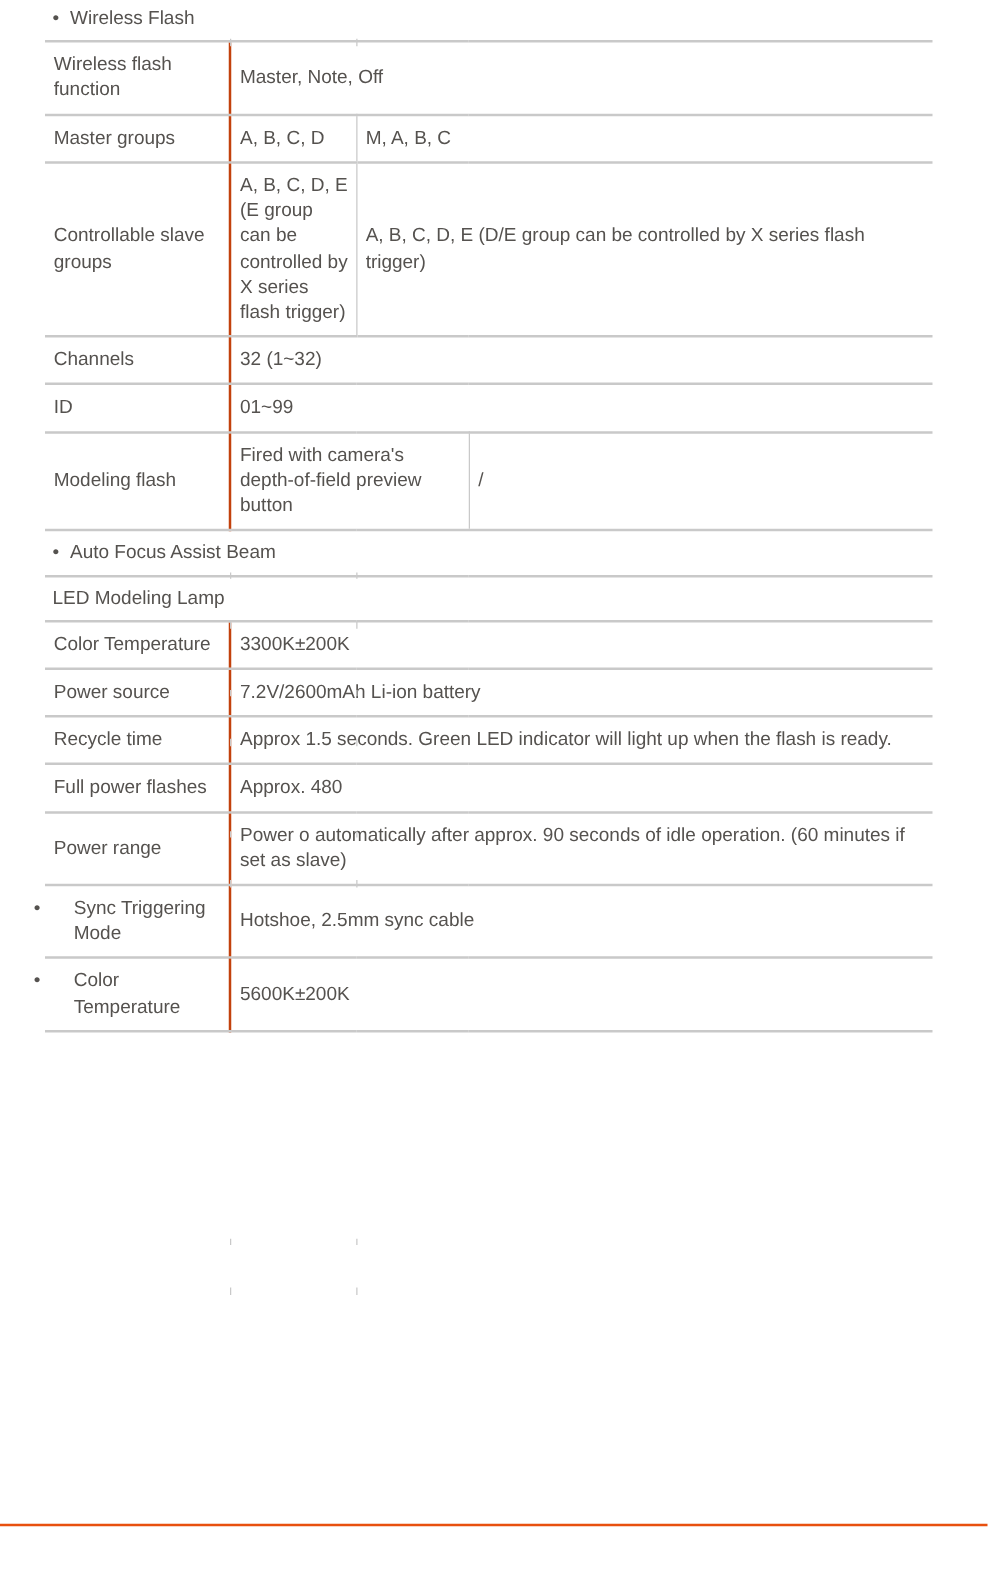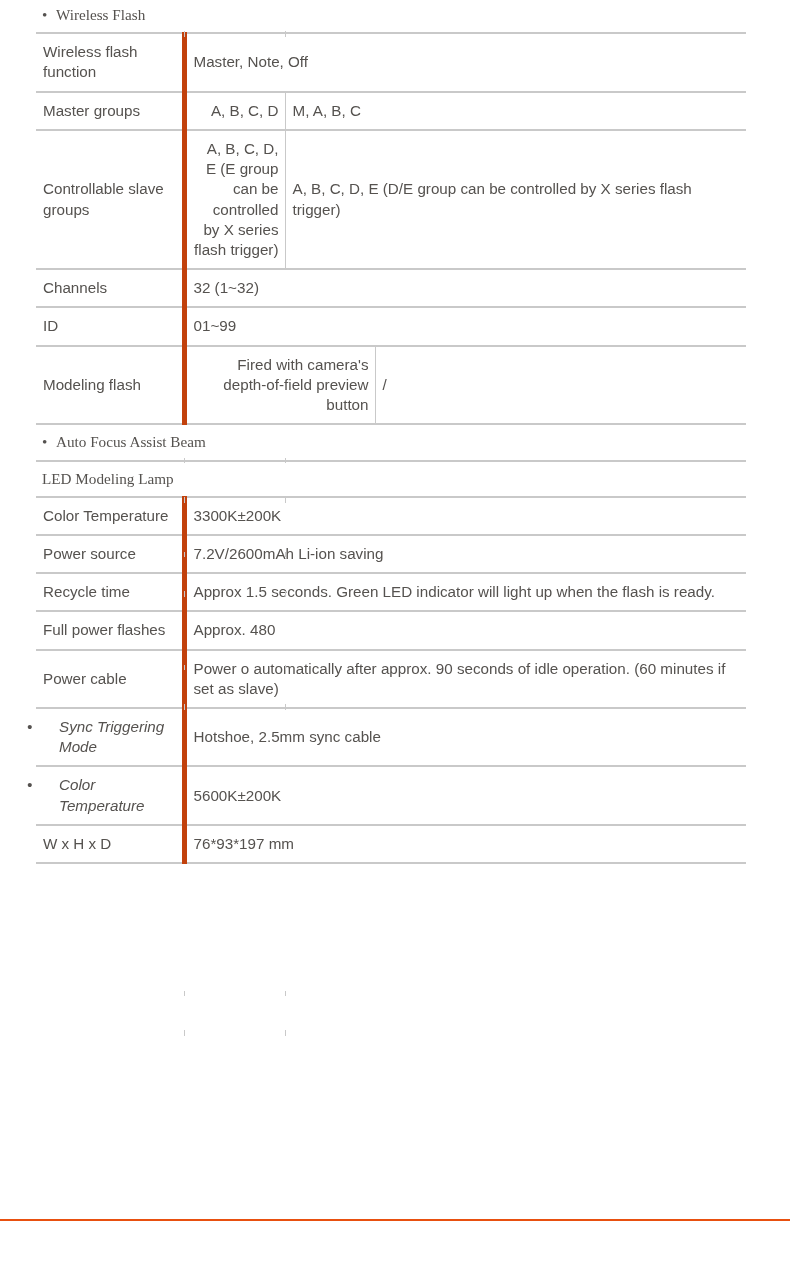--- a/index.html
+++ b/index.html
@@ -37,26 +37,25 @@
     border-bottom: 2px solid #c9c9c9;
     padding: 8px 6px 8px 7px;
     vertical-align: middle;
     color: #55524f;
     font-weight: 400;
     word-wrap: break-word;
   }
 
   
   td.lbl {
-    border-right: 5px solid #c2410c;
+    border-right: 2px solid #c2410c;
     padding-left: 6px;
   }
   td.mid {
     border-right: 1px solid #c9c9c9;
-    text-align: right;
   }
 
   
   tr.section td {
     border-right: none;
     padding-top: 7px;
     padding-bottom: 7px;
     padding-left: 6px;
   }
   tr.section.no-top td { border-top: none; }
@@ -64,33 +63,31 @@
   
   .stub {
     position: absolute;
     width: 1px;
     background: #c9c9c9;
   }
 
   .bullet-line {
     display: block;
     white-space: nowrap;
-    font-family: Liberation Serif, serif;
   }
   .bullet {
     display: inline-block;
     width: 14px;
   }
 
   
   .bullet-label {
     display: block;
     padding-left: 16px;
     text-indent: -16px;
-    font-style: italic;
   }
   .bullet-label .bullet { width: 16px; }
 
   .orange-rule {
     position: absolute;
     left: 0;
     top: 1219px;
     width: 790px;
     height: 2px;
     background: #e8500f;
@@ -169,57 +166,53 @@
 
 
       <tr>
         <td class="lbl">Color Temperature</td>
         <td colspan="3">3300K±200K</td>
       </tr>
 
 
       <tr>
         <td class="lbl">Power source</td>
-        <td colspan="3">7.2V/2600mAh Li-ion saving</td>
+        <td colspan="3">7.2V/2600mAh Li-ion battery</td>
       </tr>
 
       <tr>
         <td class="lbl">Recycle time</td>
         <td colspan="3">Approx 1.5 seconds. Green LED indicator will light up when the flash is ready.</td>
       </tr>
 
       <tr>
         <td class="lbl">Full power flashes</td>
         <td colspan="3">Approx. 480</td>
       </tr>
 
       <tr>
-        <td class="lbl">Power cable</td>
+        <td class="lbl">Power range</td>
         <td colspan="3">Power o  automatically after approx. 90 seconds of idle operation. (60 minutes if set as slave)</td>
       </tr>
 
       <tr>
         <td class="lbl">
           <span class="bullet-label"><span class="bullet">•</span><span>Sync Triggering Mode</span></span>
         </td>
         <td colspan="3">Hotshoe, 2.5mm sync cable</td>
       </tr>
 
       <tr>
         <td class="lbl">
           <span class="bullet-label"><span class="bullet">•</span><span>Color Temperature</span></span>
         </td>
         <td colspan="3">5600K±200K</td>
       </tr>
 
 
-      <tr>
-        <td class="lbl">W x H x D</td>
-        <td colspan="3">76*93*197 mm</td>
-      </tr>
 
 
 
     </tbody>
   </table>
 
   <div class="orange-rule"></div>
 
 <div class="stub" style="left: 184px; top: 31.2188px; height: 6px;"></div>
     <div class="stub" style="left: 285px; top: 31.2188px; height: 6px;"></div>

